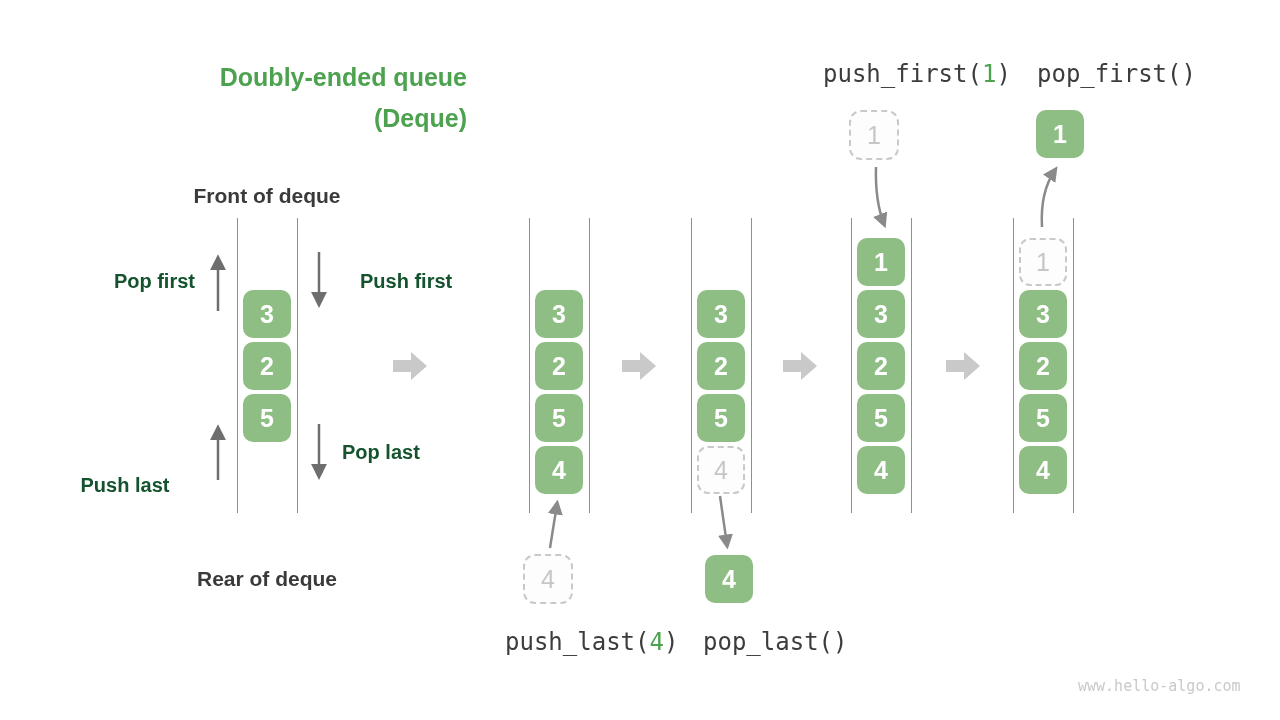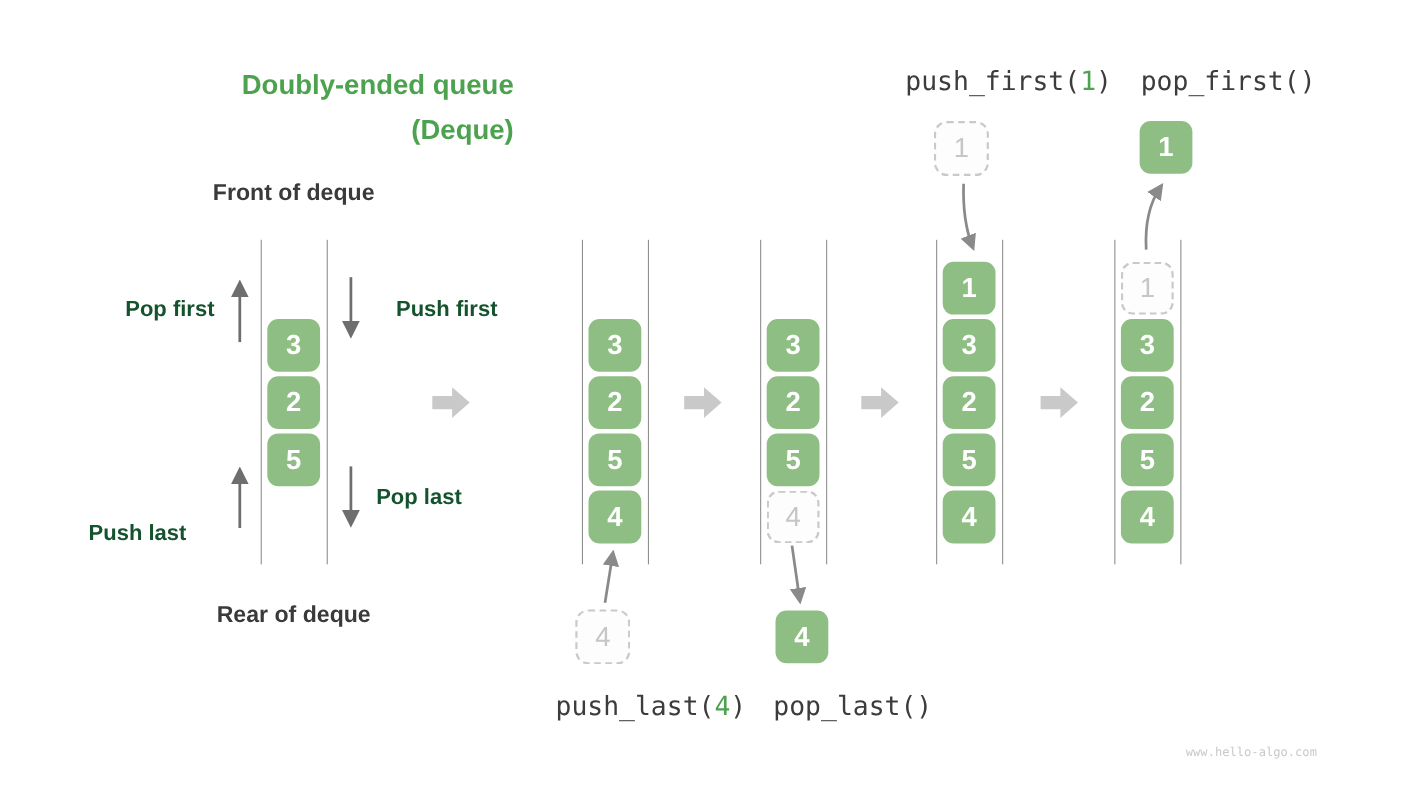--- a/index.html
+++ b/index.html
@@ -6,31 +6,31 @@
   #canvas{
     position:relative;width:1280px;height:720px;background:#ffffff;overflow:hidden;
     font-family:"Liberation Sans",sans-serif;color:#3a3a3a;
   }
   .abs{position:absolute;}
   
   .title{
     left:67px;top:57px;width:400px;text-align:right;
     font-size:25px;font-weight:bold;color:#4CA24E;line-height:41px;
   }
-  .h-label{font-size:21px;font-weight:bold;color:#3a3a3a;text-align:center;width:400px;left:67px;}
+  .h-label{font-size:21px;font-weight:bold;color:#3a3a3a;text-align:center;width:400px;left:67px;margin-top:20px;}
   .op-label{font-size:20px;font-weight:bold;color:#14532d;white-space:nowrap;}
   .code{
     font-family:"DejaVu Sans Mono","Liberation Mono",monospace;
     font-size:24px;color:#3c3c3c;white-space:pre;letter-spacing:0;
   }
   .code .green{color:#4CA24E;}
   .watermark{
     left:1078px;top:677px;
     font-family:"DejaVu Sans Mono","Liberation Mono",monospace;
-    font-size:11px;color:#c9c9c9;
+    font-size:15px;color:#c9c9c9;
   }
   
   .queue{
     position:absolute;top:218px;width:61px;height:295px;box-sizing:border-box;
     border-left:1.5px solid #8f8f8f;border-right:1.5px solid #8f8f8f;
   }
   
   .cell{
     position:absolute;width:48px;height:48px;border-radius:10px;
     background:#8FBE84;color:#ffffff;

